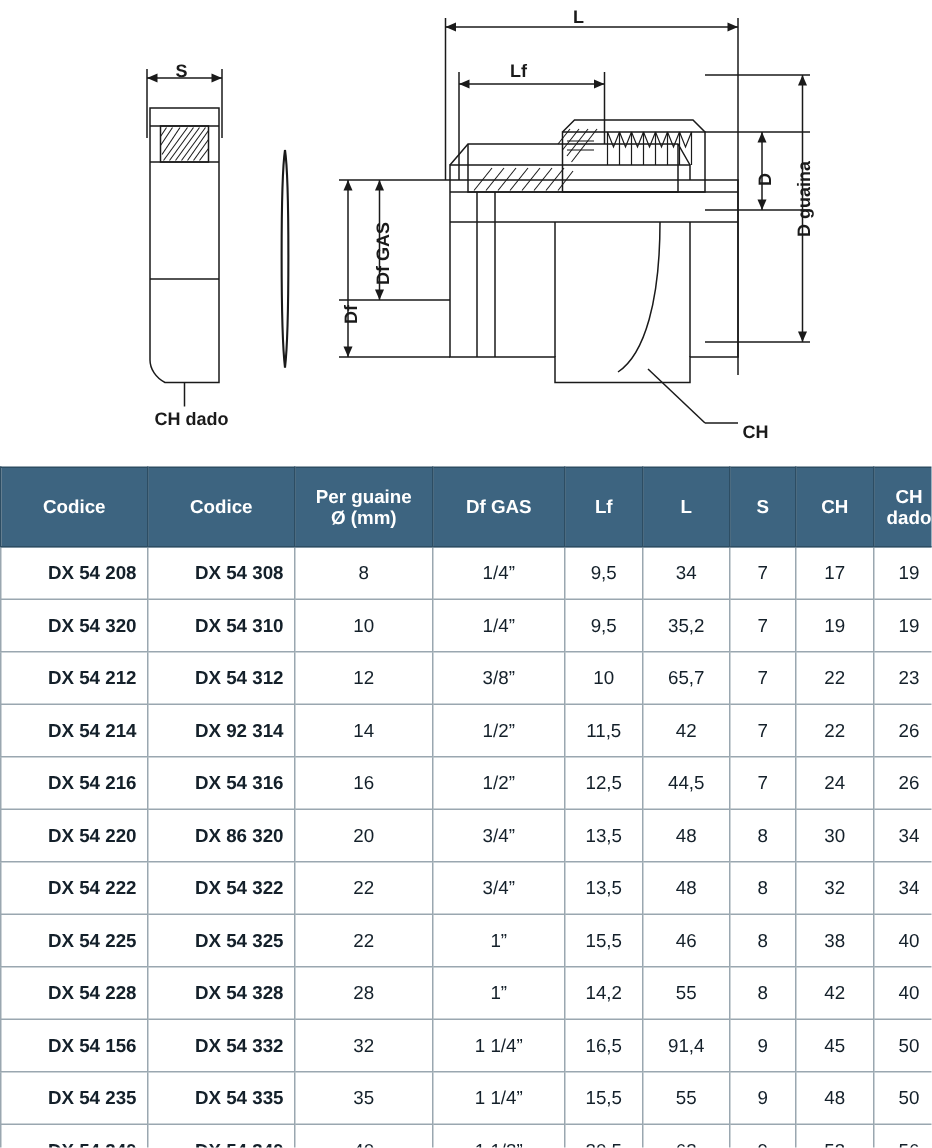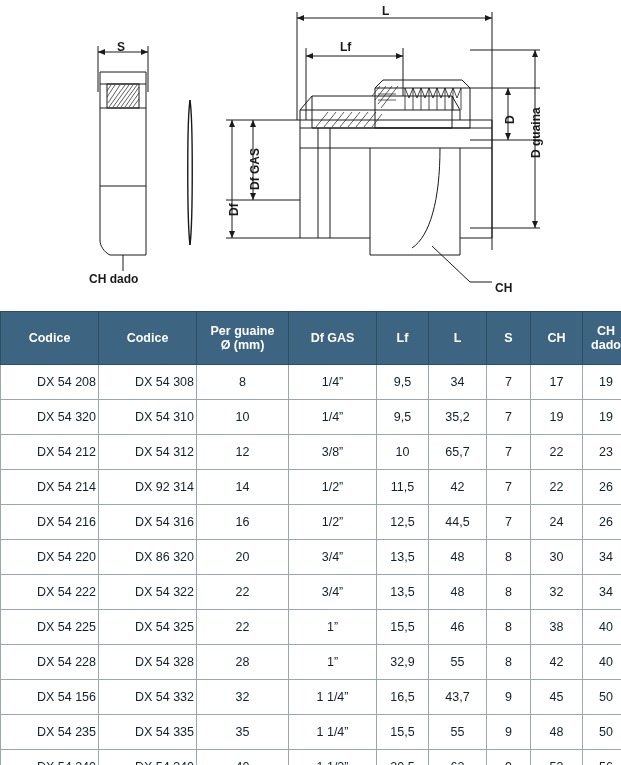--- a/index.html
+++ b/index.html
@@ -71,23 +71,23 @@
     border: 1px solid #9aa7b0;
     font-size: 12.5px;
     text-align: center;
     padding: 5px 2px;
     height: 24px;
     color: #14202a;
     font-weight: 700;
     background: #ffffff;
   }
   table.spec td.code {
-    font-weight: 400;
+    font-weight: 700;
     padding-left: 26px;
-    text-align: right;
+    text-align: center;
   }
   table.spec td.plain {
     font-weight: 400;
   }
   .col-a { width: 98px; }
   .col-b { width: 98px; }
   .col-c { width: 92px; }
   .col-d { width: 88px; }
   .col-e { width: 52px; }
   .col-f { width: 58px; }
@@ -229,21 +229,21 @@
         <line x1="318" y1="128" x2="318" y2="238"></line>
         <line x1="330" y1="128" x2="330" y2="238"></line>
 
         <line x1="432" y1="246" x2="470" y2="282"></line>
         <line x1="470" y1="282" x2="492" y2="282"></line>
 
       </g>
     </svg>
 
     <div class="dim-label" style="left:117px; top:40px;">S</div>
-    <div class="dim-label" style="left:89px; top:272px;">CH dado</div>
+    <div class="dim-label" style="left:103px; top:272px;">CH dado</div>
     <div class="dim-label" style="left:382px; top:4px;">L</div>
     <div class="dim-label" style="left:340px; top:40px;">Lf</div>
     <div class="dim-label vert" style="left:529px; top:158px;">D guaina</div>
     <div class="dim-label vert" style="left:503px; top:124px;">D</div>
     <div class="dim-label vert" style="left:248px; top:190px;">Df GAS</div>
     <div class="dim-label vert" style="left:227px; top:216px;">Df</div>
     <div class="dim-label" style="left:495px; top:281px;">CH</div>
   </div>
 
   <div class="table-wrap">
@@ -365,33 +365,33 @@
             <td class="plain">46</td>
             <td class="plain">8</td>
             <td class="plain">38</td>
             <td class="plain">40</td>
           </tr>
           <tr>
             <td class="code">DX 54 228</td>
             <td class="code">DX 54 328</td>
             <td class="plain">28</td>
             <td class="plain">1”</td>
-            <td class="plain">32,9</td>
+            <td class="plain">14,2</td>
             <td class="plain">55</td>
             <td class="plain">8</td>
             <td class="plain">42</td>
             <td class="plain">40</td>
           </tr>
           <tr>
             <td class="code">DX 54 156</td>
             <td class="code">DX 54 332</td>
             <td class="plain">32</td>
             <td class="plain">1 1/4”</td>
             <td class="plain">16,5</td>
-            <td class="plain">43,7</td>
+            <td class="plain">91,4</td>
             <td class="plain">9</td>
             <td class="plain">45</td>
             <td class="plain">50</td>
           </tr>
           <tr>
             <td class="code">DX 54 235</td>
             <td class="code">DX 54 335</td>
             <td class="plain">35</td>
             <td class="plain">1 1/4”</td>
             <td class="plain">15,5</td>

